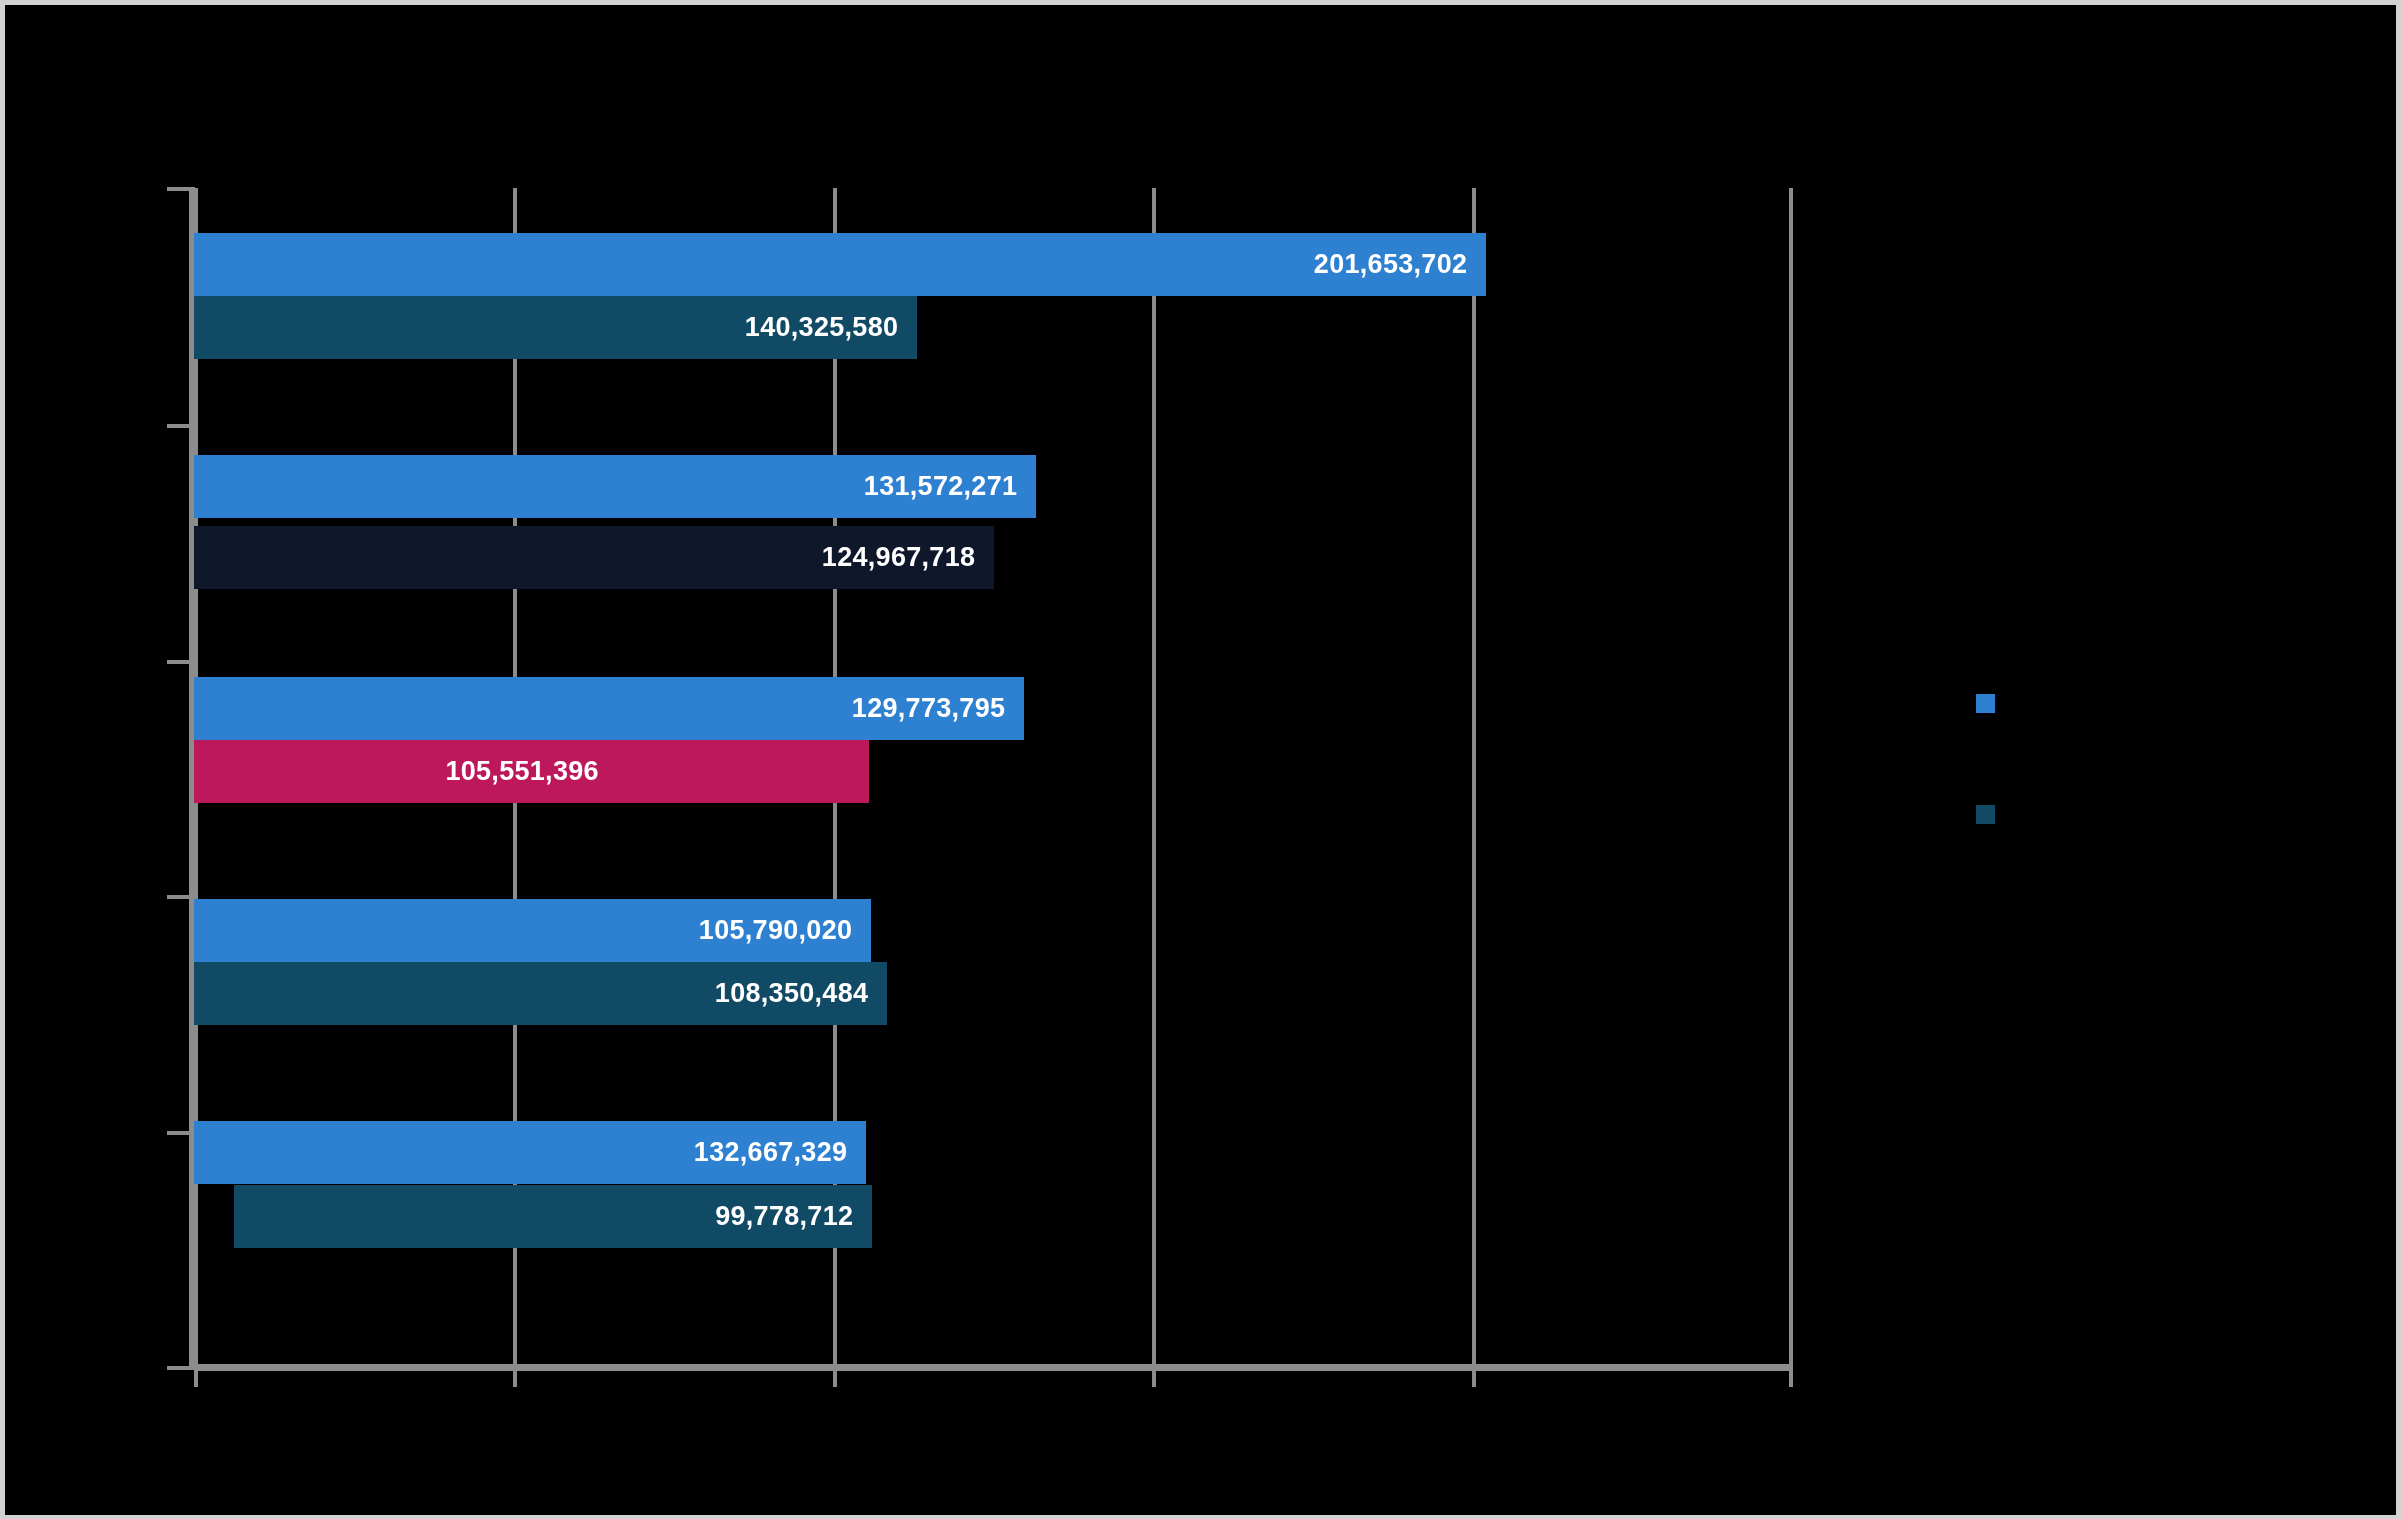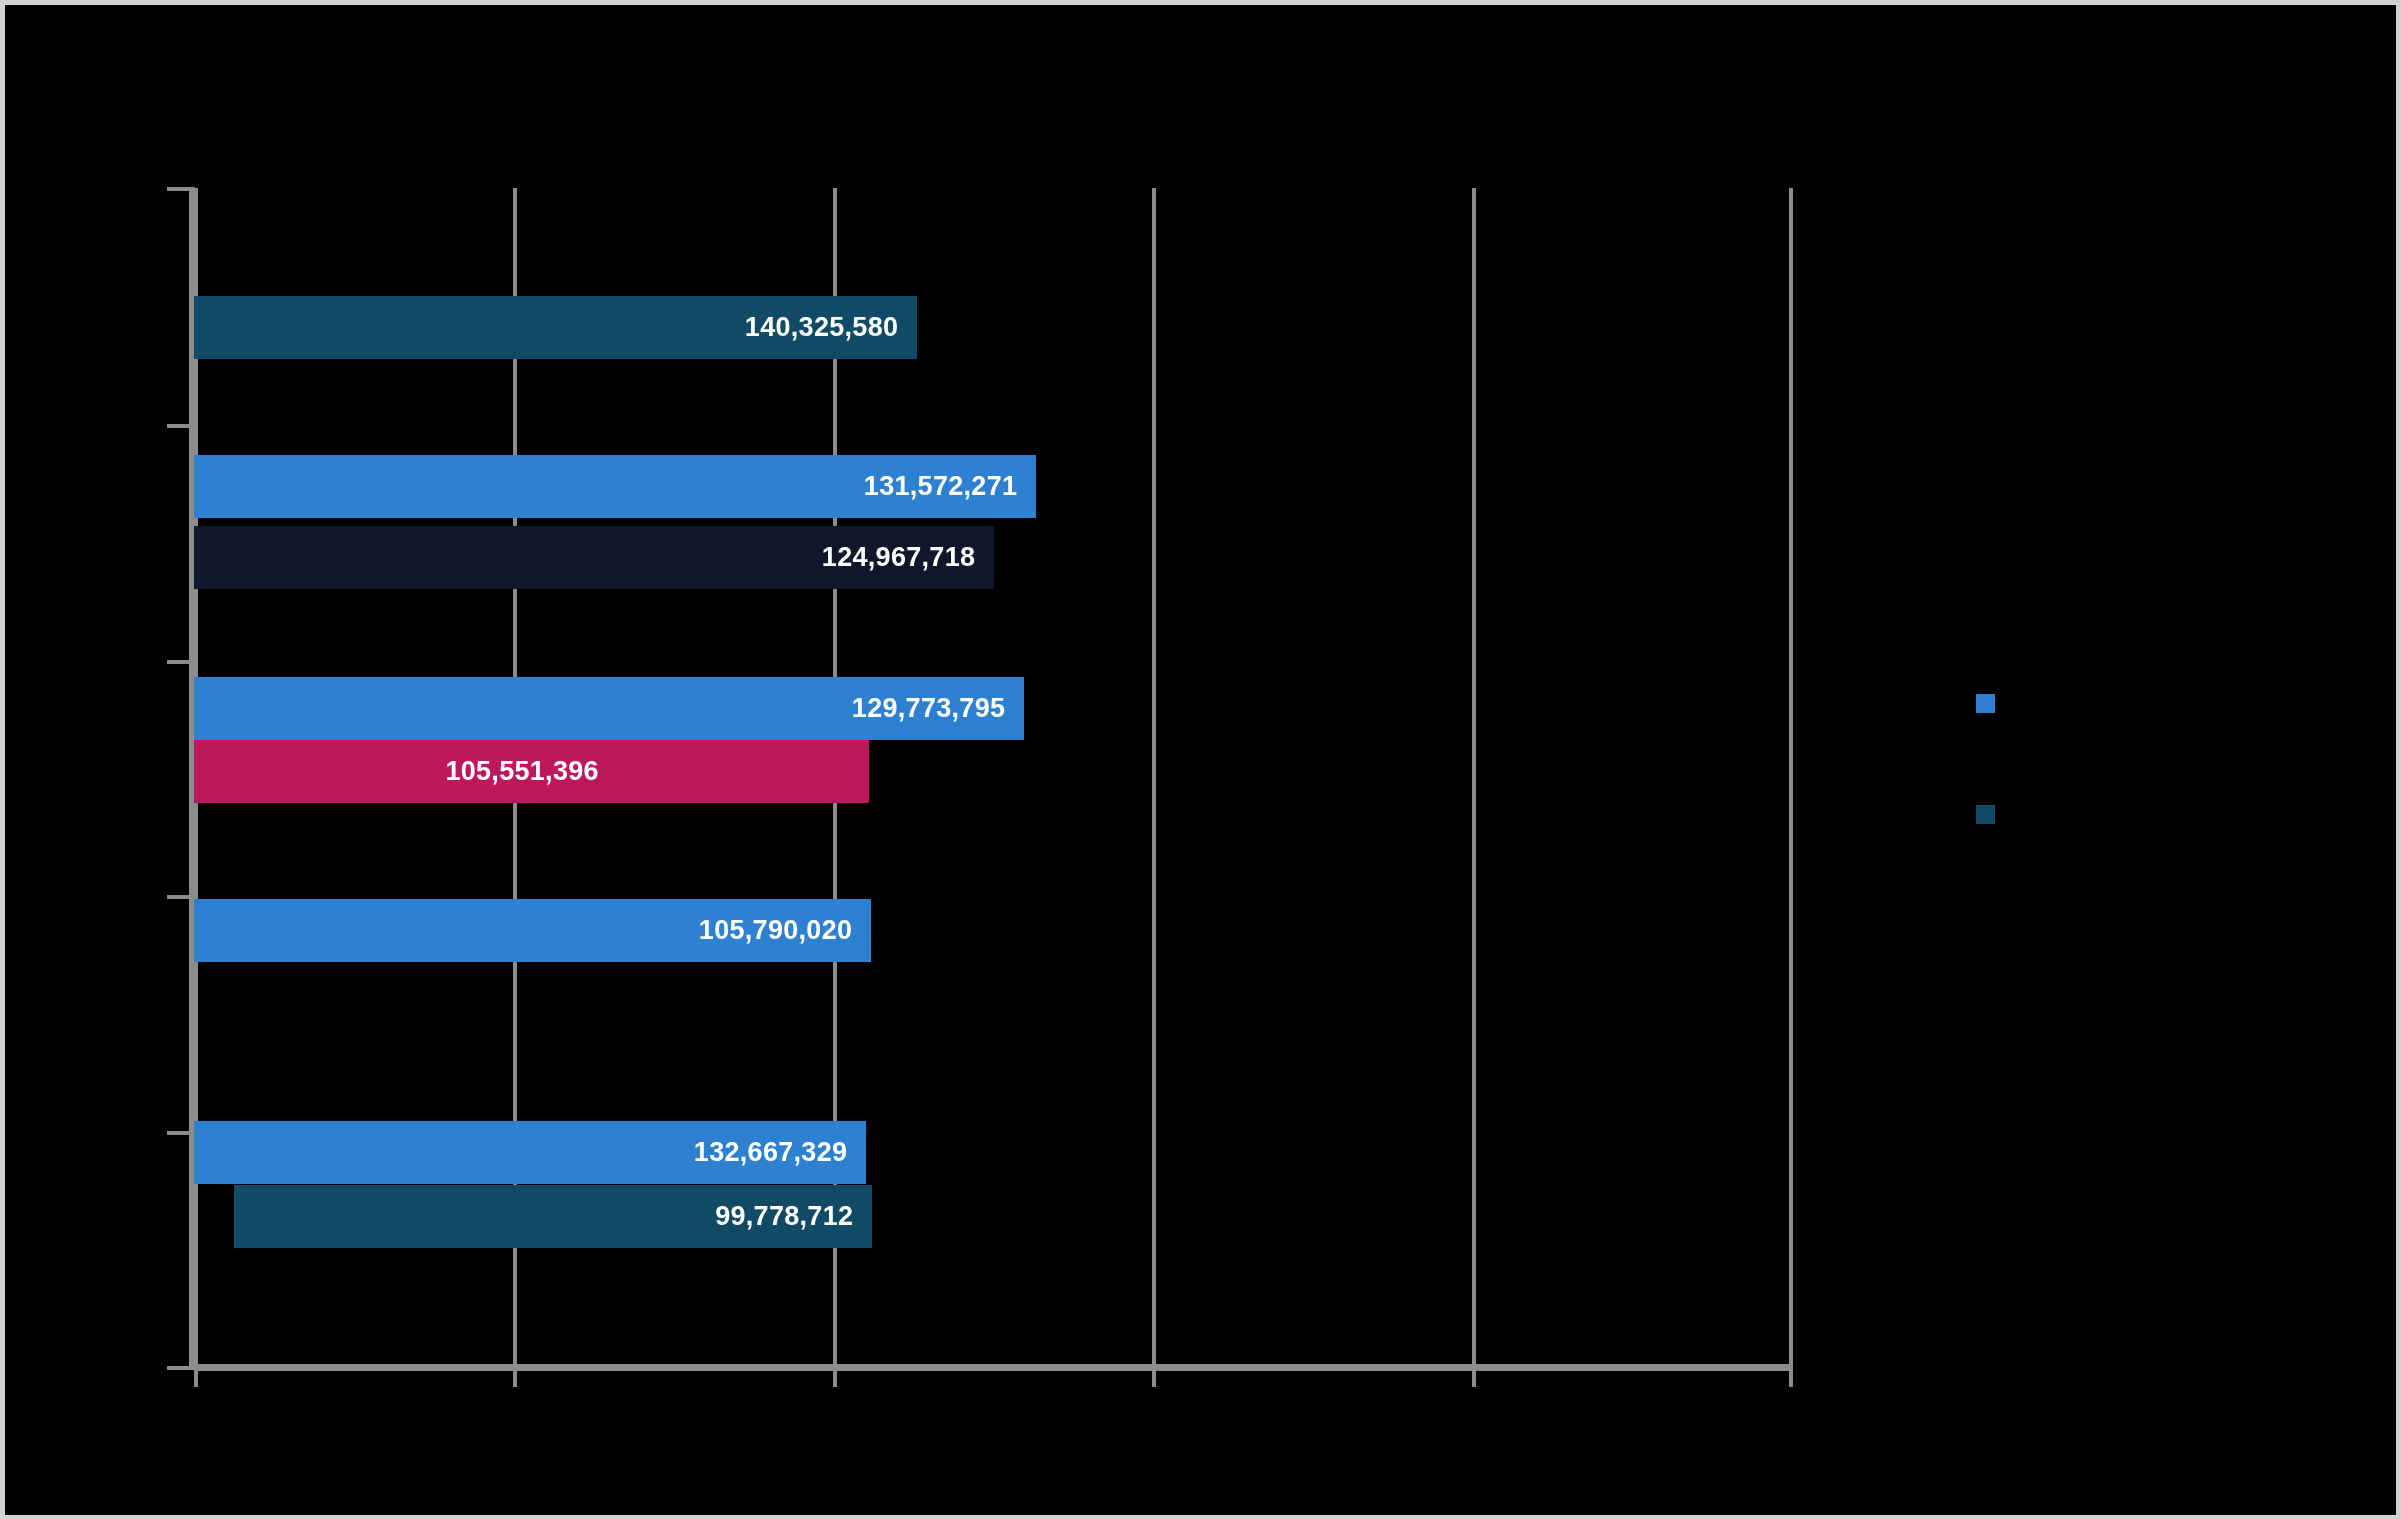--- a/index.html
+++ b/index.html
@@ -161,37 +161,43 @@
     <div class="cat-tick" style="top:943px;"></div>
     <div class="cat-tick" style="top:1178px;"></div>
 
     <div class="val-tick" style="left:0px;"></div>
     <div class="val-tick" style="left:319px;"></div>
     <div class="val-tick" style="left:639px;"></div>
     <div class="val-tick" style="left:958px;"></div>
     <div class="val-tick" style="left:1278px;"></div>
     <div class="val-tick" style="left:1595px;"></div>
 
+    <div class="bar" style="top: 45px; width: 1292px; background: rgb(46, 128, 209);">
+      <span class="bar-label">201,653,702</span>
+    </div>
     <div class="bar" style="top: 108px; width: 723px; background: rgb(17, 74, 101);">
       <span class="bar-label">140,325,580</span>
     </div>
     <div class="bar" style="top: 267px; width: 842px; background: rgb(46, 128, 209);">
       <span class="bar-label">131,572,271</span>
     </div>
     <div class="bar" style="top: 330px; width: 800px; background: #0f172a; margin-top: 8px;">
       <span class="bar-label">124,967,718</span>
     </div>
     <div class="bar" style="top: 489px; width: 830px; background: rgb(46, 128, 209);">
       <span class="bar-label">129,773,795</span>
     </div>
     <div class="bar" style="top: 552px; width: 675px; background: #be185d; justify-content: center;">
       <span class="bar-label">105,551,396</span>
     </div>
     <div class="bar" style="top: 711px; width: 677px; background: rgb(46, 128, 209);">
       <span class="bar-label">105,790,020</span>
+    </div>
+    <div class="bar" style="top: 774px; width: 693px; background: rgb(17, 74, 101);">
+      <span class="bar-label">108,350,484</span>
     </div>
     <div class="bar" style="top: 933px; width: 672px; background: rgb(46, 128, 209);">
       <span class="bar-label">132,667,329</span>
     </div>
     <div class="bar" style="top: 997px; width: 638px; background: rgb(17, 74, 101); margin-left: 40px;">
       <span class="bar-label">99,778,712</span>
     </div>
 
   </div>
 

